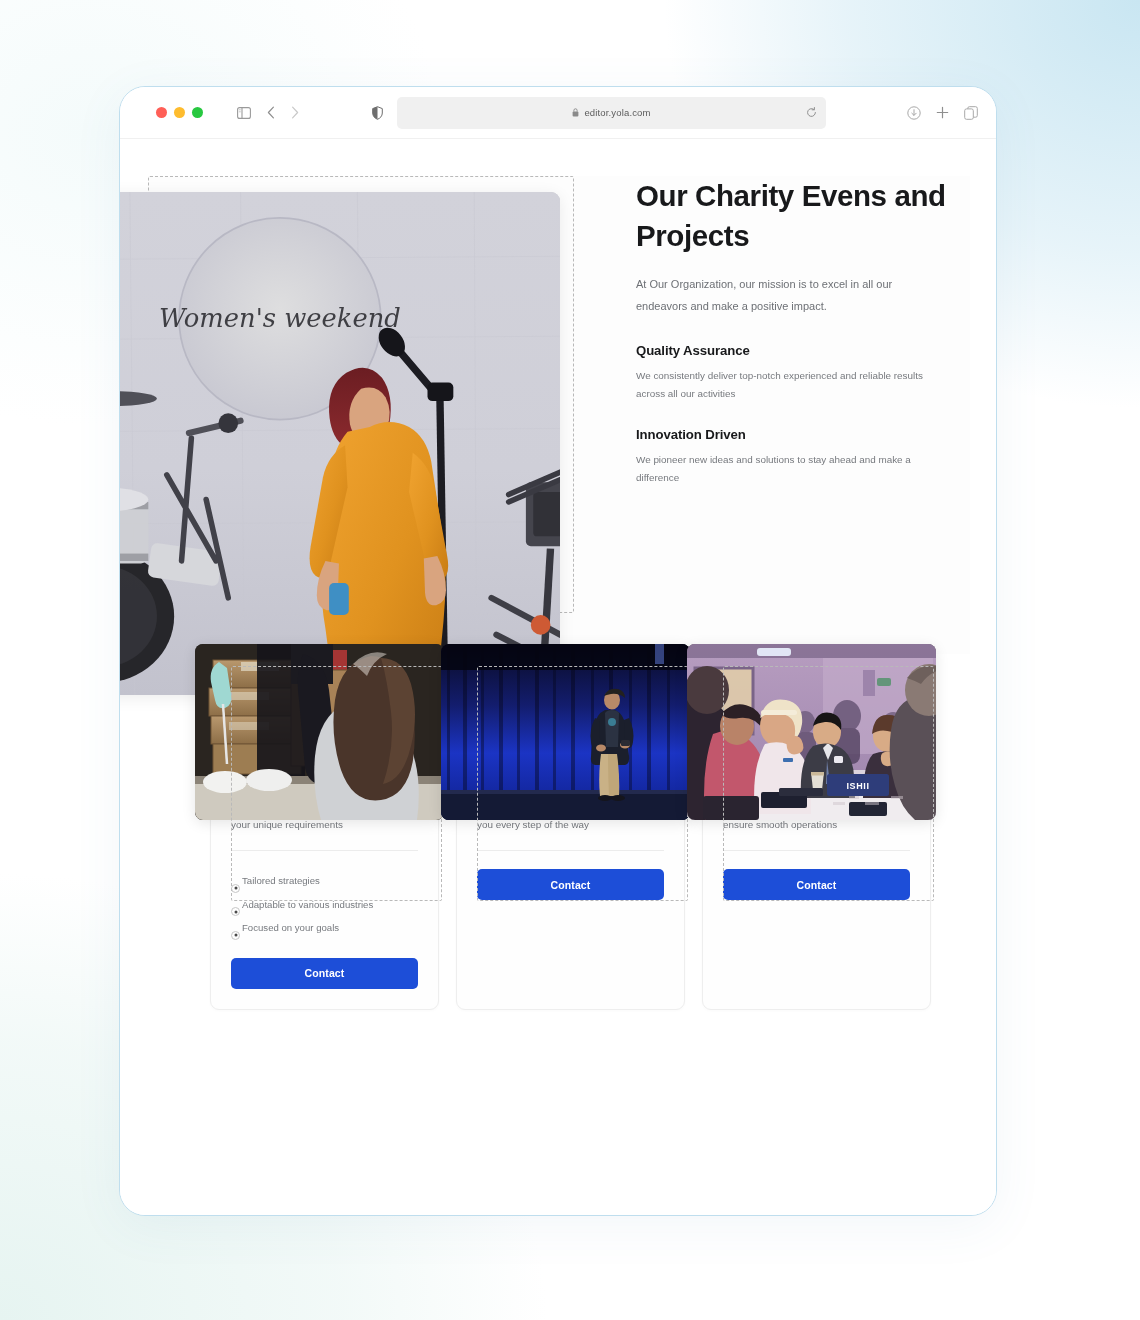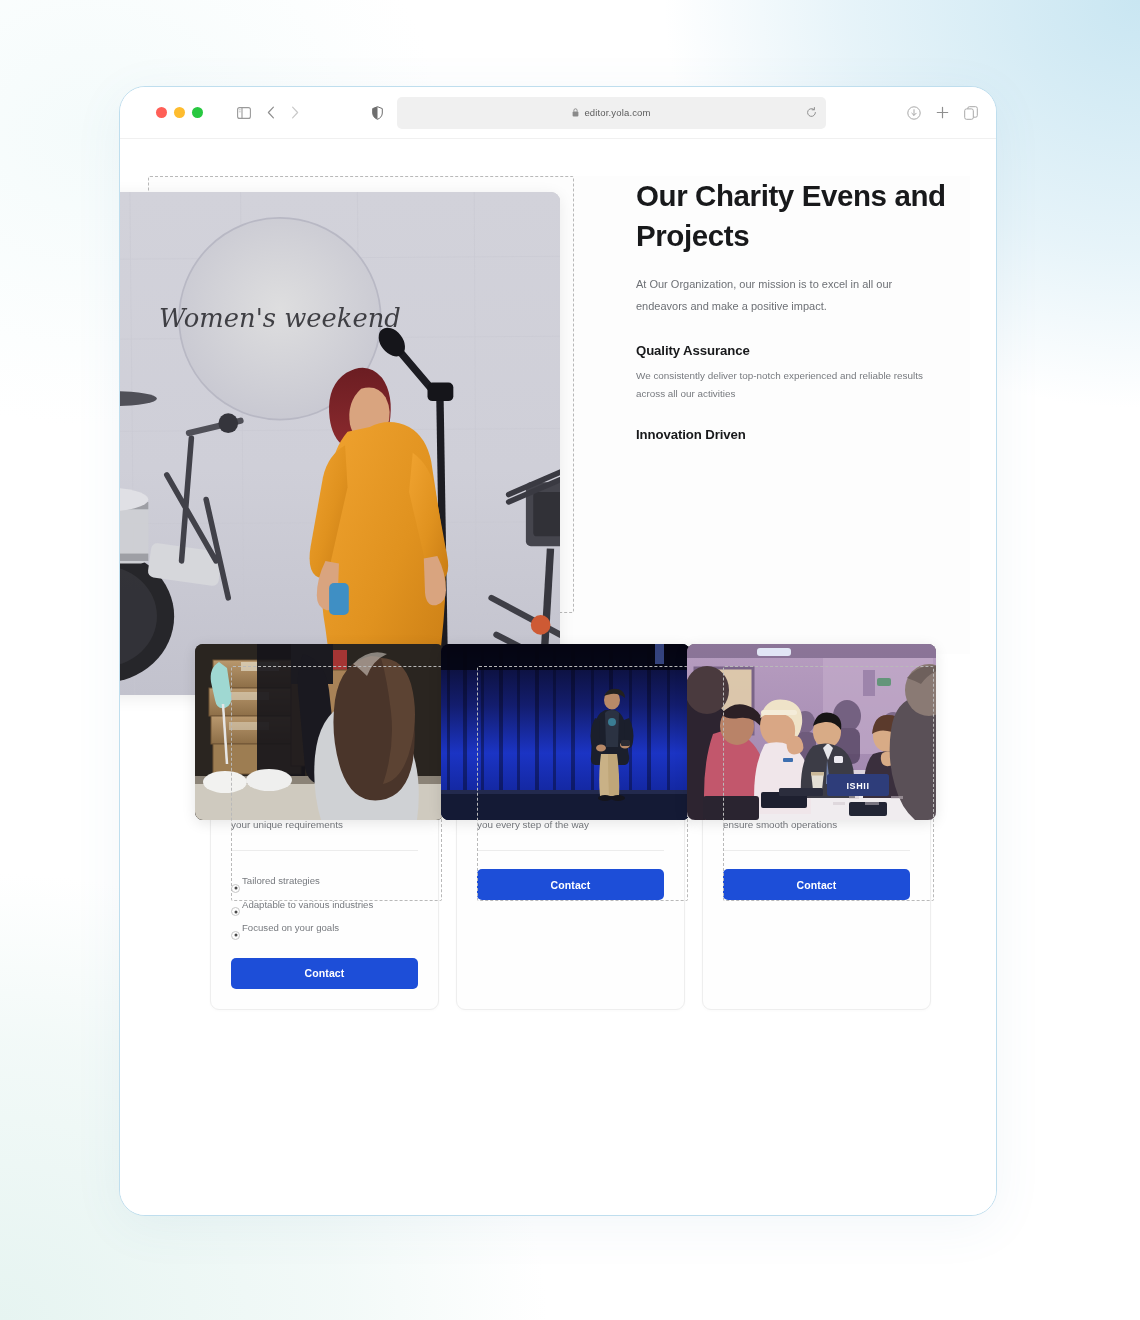--- a/index.html
+++ b/index.html
@@ -438,20 +438,21 @@
         <h1 class="hero-title">Our Charity Evens and Projects</h1>
         <p class="hero-sub">At Our Organization, our mission is to excel in all our endeavors and make a positive impact.</p>
 
         <div class="feature">
           <h3>Quality Assurance</h3>
           <p>We consistently deliver top-notch experienced and reliable results across all our activities</p>
         </div>
 
         <div class="feature">
           <h3>Innovation Driven</h3>
+          <p>We pioneer new ideas and solutions to stay ahead and make a difference</p>
         </div>
       </div>
     </section>
 
     <section class="cards">
 
       <article class="card">
         <div class="card-photo">
           <svg viewBox="0 0 249 176" preserveAspectRatio="xMidYMid slice" aria-hidden="true">
             <defs>

